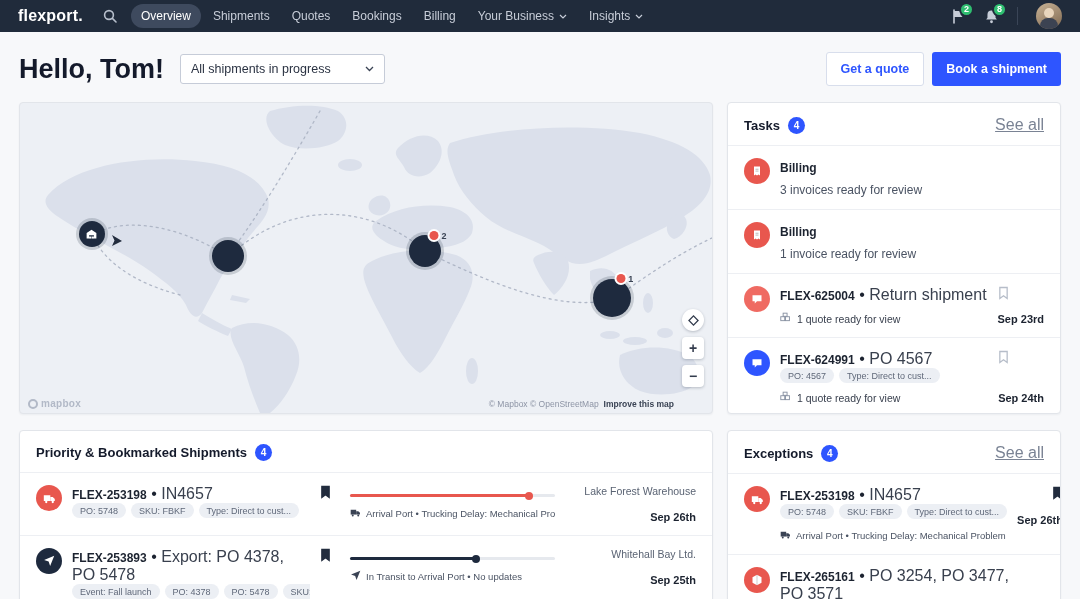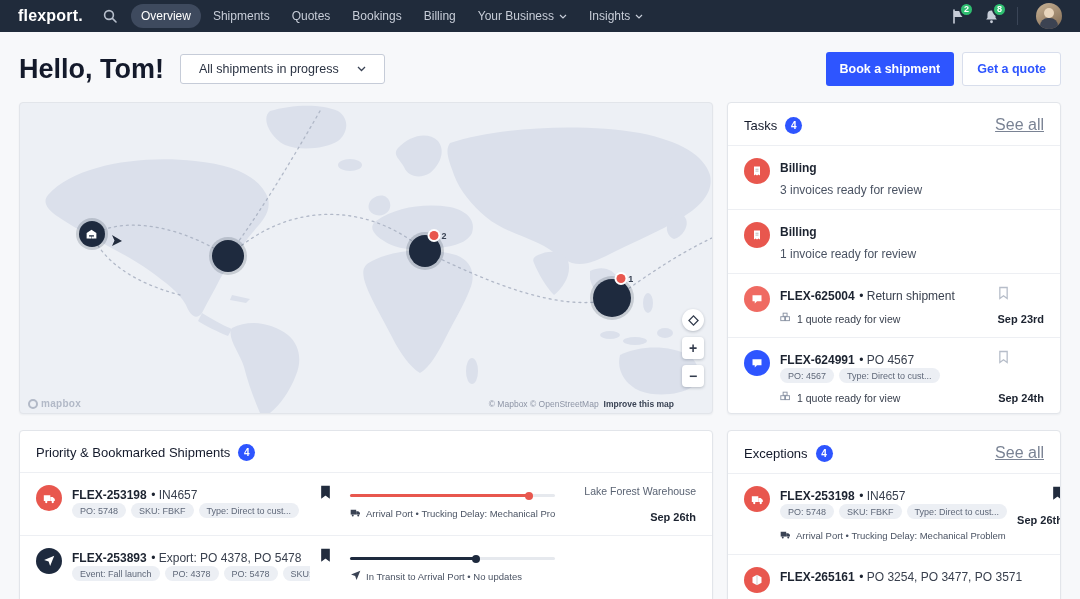--- a/index.html
+++ b/index.html
@@ -19,21 +19,21 @@
   .noti-badge { position: absolute; top: -7px; right: -8px; min-width: 15px; height: 15px; border-radius: 8px; background: var(--badge_green, #2fbf71); color: #fff; font-size: 9px; font-weight: 700; display: flex; align-items: center; justify-content: center; border: 2px solid #202b3b; padding: 0 2px; }
   .nav-divider { width: 1px; height: 18px; background: #3a4557; }
   .avatar { width: 26px; height: 26px; border-radius: 50%; background: linear-gradient(150deg, #c9b396, #7d6750); position: relative; overflow: hidden; cursor: pointer; }
   .avatar::before { content: ""; position: absolute; top: 5px; left: 8px; width: 10px; height: 10px; border-radius: 50%; background: #e9d6bd; }
   .avatar::after { content: ""; position: absolute; top: 15px; left: 4px; width: 18px; height: 12px; border-radius: 8px 8px 0 0; background: #3c4352; }
 
   
   .main { padding: 0 19px; }
   .header-row { display: flex; align-items: center; gap: 16px; margin: 20px 0 16px; }
   .greeting { font-size: 27px; font-weight: 800; color: #141a2b; }
-  .filter-select { min-width: 205px; display: flex; align-items: center; justify-content: space-between; gap: 10px; background: #fff; border: 1px solid #c6ccd8; border-radius: 3px; padding: 7px 18px; font-size: 12.5px; color: #2a3242; cursor: pointer; }
+  .filter-select { min-width: 205px; display: flex; align-items: center; justify-content: space-between; gap: 10px; background: #fff; border: 1px solid #c6ccd8; border-radius: 3px; padding: 7px 10px; font-size: 12.5px; color: #2a3242; cursor: pointer; }
   .header-actions { margin-left: auto; display: flex; gap: 8px; }
   .btn { font-size: 12.5px; font-weight: 700; border-radius: 3px; padding: 9px 14px; cursor: pointer; border: none; }
   .btn-outline { background: #fff; color: var(--accent, #2e55ff); border: 1px solid #d8deec; }
   .btn-primary { background: var(--accent, #2e55ff); color: #fff; }
 
   
   .grid { display: grid; grid-template-columns: 694px 1fr; grid-template-rows: 312px auto; gap: 16px 14px; }
   .panel { background: #fff; border: 1px solid #e2e5ea; border-radius: 4px; box-shadow: 0 1px 2px rgba(20,30,50,.05); overflow: hidden; }
 
   
@@ -48,34 +48,34 @@
   .map-controls { position: absolute; right: 8px; bottom: 26px; display: flex; flex-direction: column; align-items: center; gap: 6px; }
   .ctl { width: 22px; height: 22px; background: #fff; border-radius: 4px; box-shadow: 0 1px 3px rgba(20,30,50,.25); display: flex; align-items: center; justify-content: center; font-size: 14px; font-weight: 700; color: #333c4d; cursor: pointer; line-height: 1; }
   .ctl.round { border-radius: 50%; }
   .map-attrib { position: absolute; right: 38px; bottom: 4px; font-size: 8.5px; color: #8d94a5; display: flex; gap: 5px; align-items: baseline; }
   .map-attrib .improve { color: #3a4354; font-weight: 700; }
   .mapbox-logo { position: absolute; left: 8px; bottom: 4px; font-size: 10px; font-weight: 700; color: #b2b9c7; display: flex; align-items: center; gap: 3px; letter-spacing: .3px; }
   .mapbox-logo .ring { width: 10px; height: 10px; border: 2px solid #b2b9c7; border-radius: 50%; display: inline-block; }
 
   
   .panel-header { display: flex; align-items: center; gap: 8px; padding: 13px 16px 11px; }
-  .panel-title { font-size: 13px; font-weight: 400; color: #141a2b; }
+  .panel-title { font-size: 13px; font-weight: 700; color: #141a2b; }
   .badge-count { width: 17px; height: 17px; border-radius: 50%; background: var(--accent, #2e55ff); color: #fff; font-size: 10px; font-weight: 700; display: flex; align-items: center; justify-content: center; }
   .see-all { margin-left: auto; font-size: 16px; color: #7a8394; text-decoration: underline; cursor: pointer; }
 
   
   .circle-icon { width: 26px; height: 26px; border-radius: 50%; flex: none; display: flex; align-items: center; justify-content: center; }
   .circle-icon span { display: none; line-height: 0; }
   .circle-icon[data-type="billing"] .g-billing { display: block; }
   .circle-icon[data-type="chat"] .g-chat { display: block; }
   .circle-icon[data-type="truck"] .g-truck { display: block; }
   .circle-icon[data-type="plane"] .g-plane { display: block; }
   .circle-icon[data-type="box"] .g-box { display: block; }
   .row-id { font-size: 12px; font-weight: 800; color: #1c2330; }
-  .row-desc { font-size: 12px; color: #39404e; }
+  .row-desc { font-size: 16px; color: #39404e; }
   .row-desc::before { content: "• "; color: #1c2330; }
   .row-sub { font-size: 12px; color: #4a5363; margin-top: 7px; }
   .tag-row { display: flex; gap: 5px; flex-wrap: nowrap; overflow: hidden; }
   .tag { background: #eceff4; border-radius: 9px; padding: 2.5px 8px; font-size: 9px; color: #5f6879; white-space: nowrap; flex: none; }
   .quote-line { display: flex; gap: 6px; align-items: center; font-size: 10.5px; color: #39404e; margin-top: 8px; }
   .date { font-size: 11px; font-weight: 700; color: #1c2330; white-space: nowrap; }
   .bookmark { cursor: pointer; display: inline-flex; }
   .bookmark svg path { fill: none; stroke: #b6bdc9; stroke-width: 1.4; }
   .bookmarked .bookmark svg path { fill: #222c3e; stroke: #222c3e; }
   .mini-icon span { display: none; line-height: 0; }
@@ -174,22 +174,22 @@
 
   <div class="header-row">
     <h1 class="greeting">Hello, Tom!</h1>
     <div class="filter-select">
       <span>All shipments in progress</span>
       <svg width="9" height="6" viewBox="0 0 9 6">
           <path d="M1 1l3.5 3.5L8 1" fill="none" stroke="#3a4354" stroke-width="1.3"></path>
         </svg>
     </div>
     <div class="header-actions">
+      <button class="btn btn-outline">Get a quote</button>
       <button class="btn btn-primary">Book a shipment</button>
-      <button class="btn btn-outline">Get a quote</button>
     </div>
   </div>
 
   <div class="grid">
 
     <section class="panel map-panel">
       <svg class="geo" width="694" height="312" viewBox="0 0 694 312" preserveAspectRatio="none">
         <g fill="#dbe0eb">
           <path d="M250,8 C270,2 300,0 318,8 C330,16 328,30 318,38 C305,46 280,48 265,42 C252,36 240,16 250,8 Z"></path>
           <path d="M28,92 C55,62 120,52 175,58 C215,62 240,74 248,95 C252,112 238,122 228,135 C218,150 208,162 200,176 C194,188 188,198 182,210 C176,218 170,212 166,202 C158,188 146,180 130,168 C108,152 80,140 58,126 C40,115 18,104 28,92 Z"></path>
@@ -533,20 +533,24 @@
               <div class="status-line">
                 <span class="mini-icon" data-type="plane">
                   
                   <span class="g-plane"><svg width="11" height="11" viewBox="0 0 16 16">
                       <path d="M15 1L9.5 14.5l-2-5.8L1.5 6.5z" fill="#3a4354"></path>
                     </svg></span>
                 </span>
                 <span>In Transit to Arrival Port • No updates</span>
               </div>
             </div>
+            <div class="ship-right">
+              <span class="loc">Whitehall Bay Ltd.</span>
+              <span class="date">Sep 25th</span>
+            </div>
           </div>
         </div>
     </section>
 
     <section class="panel">
       <div class="panel-header">
         <span class="panel-title">Exceptions</span>
         <span class="badge-count">4</span>
         <a class="see-all">See all</a>
       </div>

